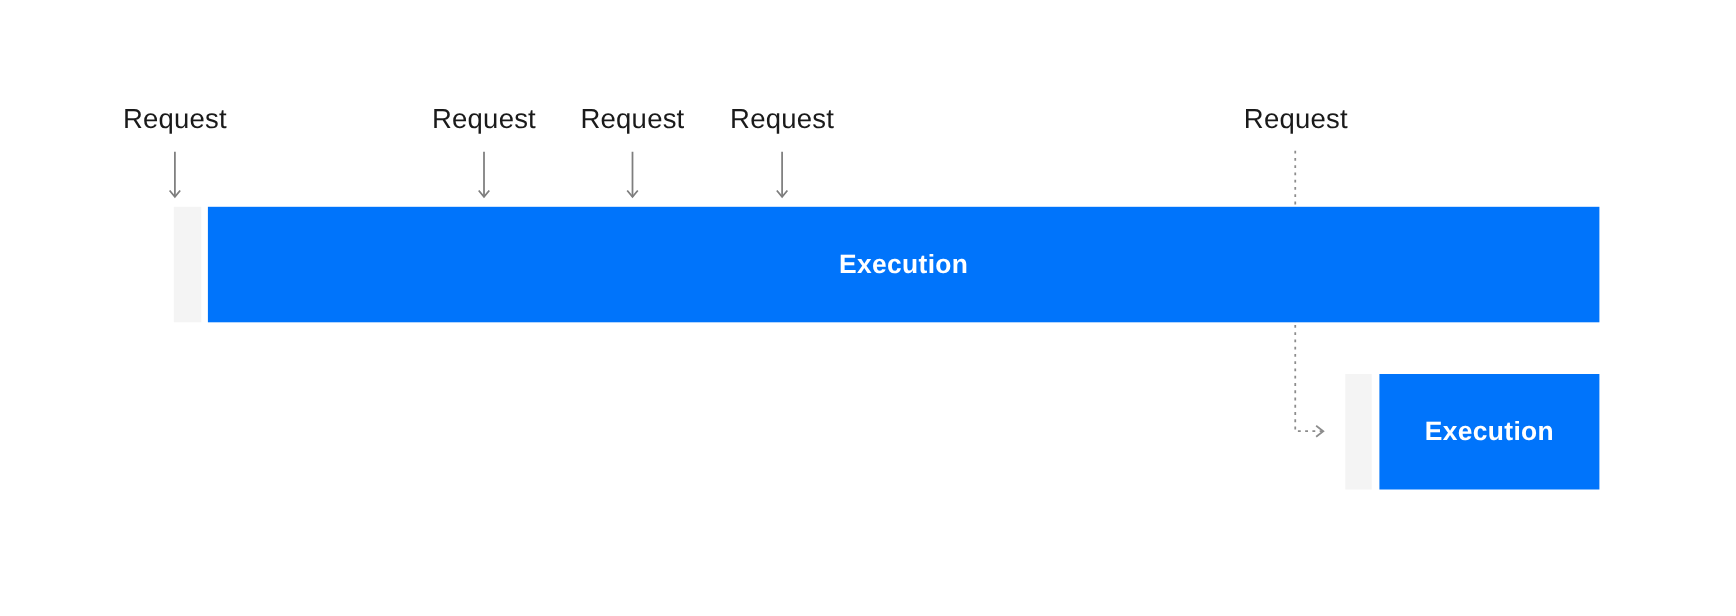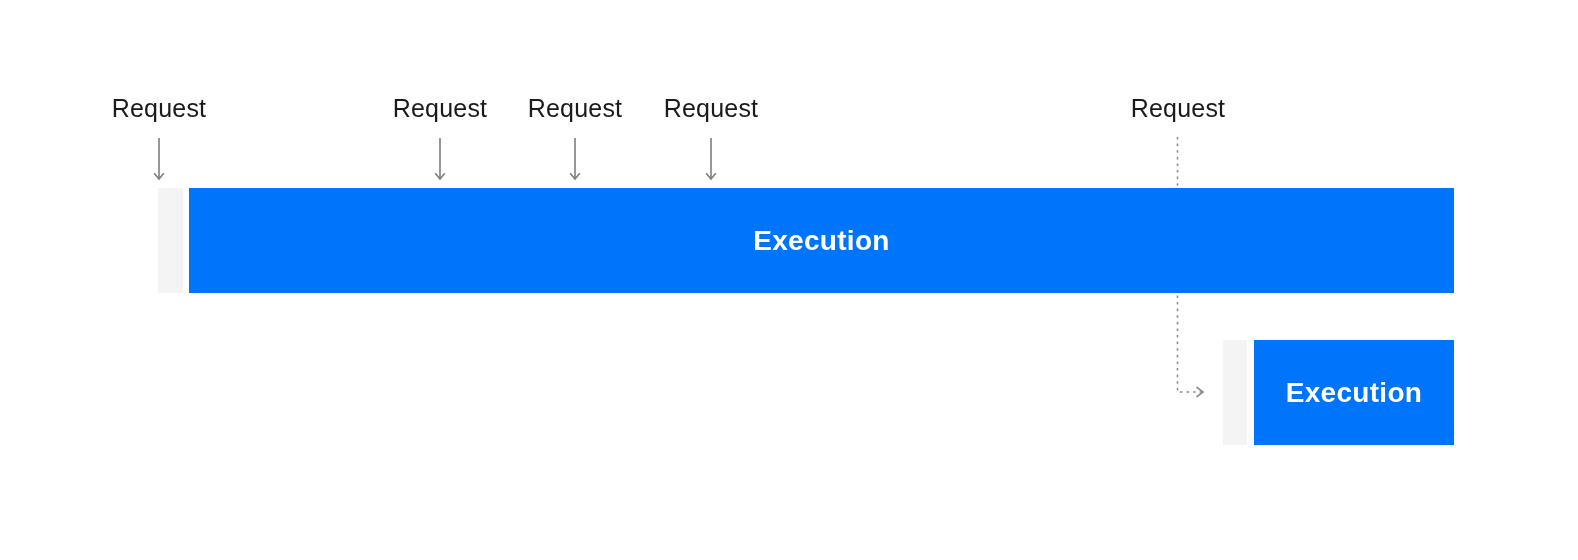--- a/index.html
+++ b/index.html
@@ -46,21 +46,21 @@
   .bar{
     position:absolute;
     display:flex;
     align-items:center;
     justify-content:center;
   }
   .bar.gray{background:var(--track-gray);}
   .bar.blue{background:var(--execution-blue);}
   .execution-label{
     color:var(--execution-text);
-    font-size:28px;
+    font-size:24px;
     font-weight:700;
     letter-spacing:0.3px;
     white-space:nowrap;
   }
   .bar1-gray{left:158px;top:188px;width:25px;height:105px;}
   .bar1-blue{left:189px;top:188px;width:1265px;height:105px;}
   .bar2-gray{left:1223px;top:340px;width:24px;height:105px;}
   .bar2-blue{left:1254px;top:340px;width:200px;height:105px;}
 </style>
 </head>

